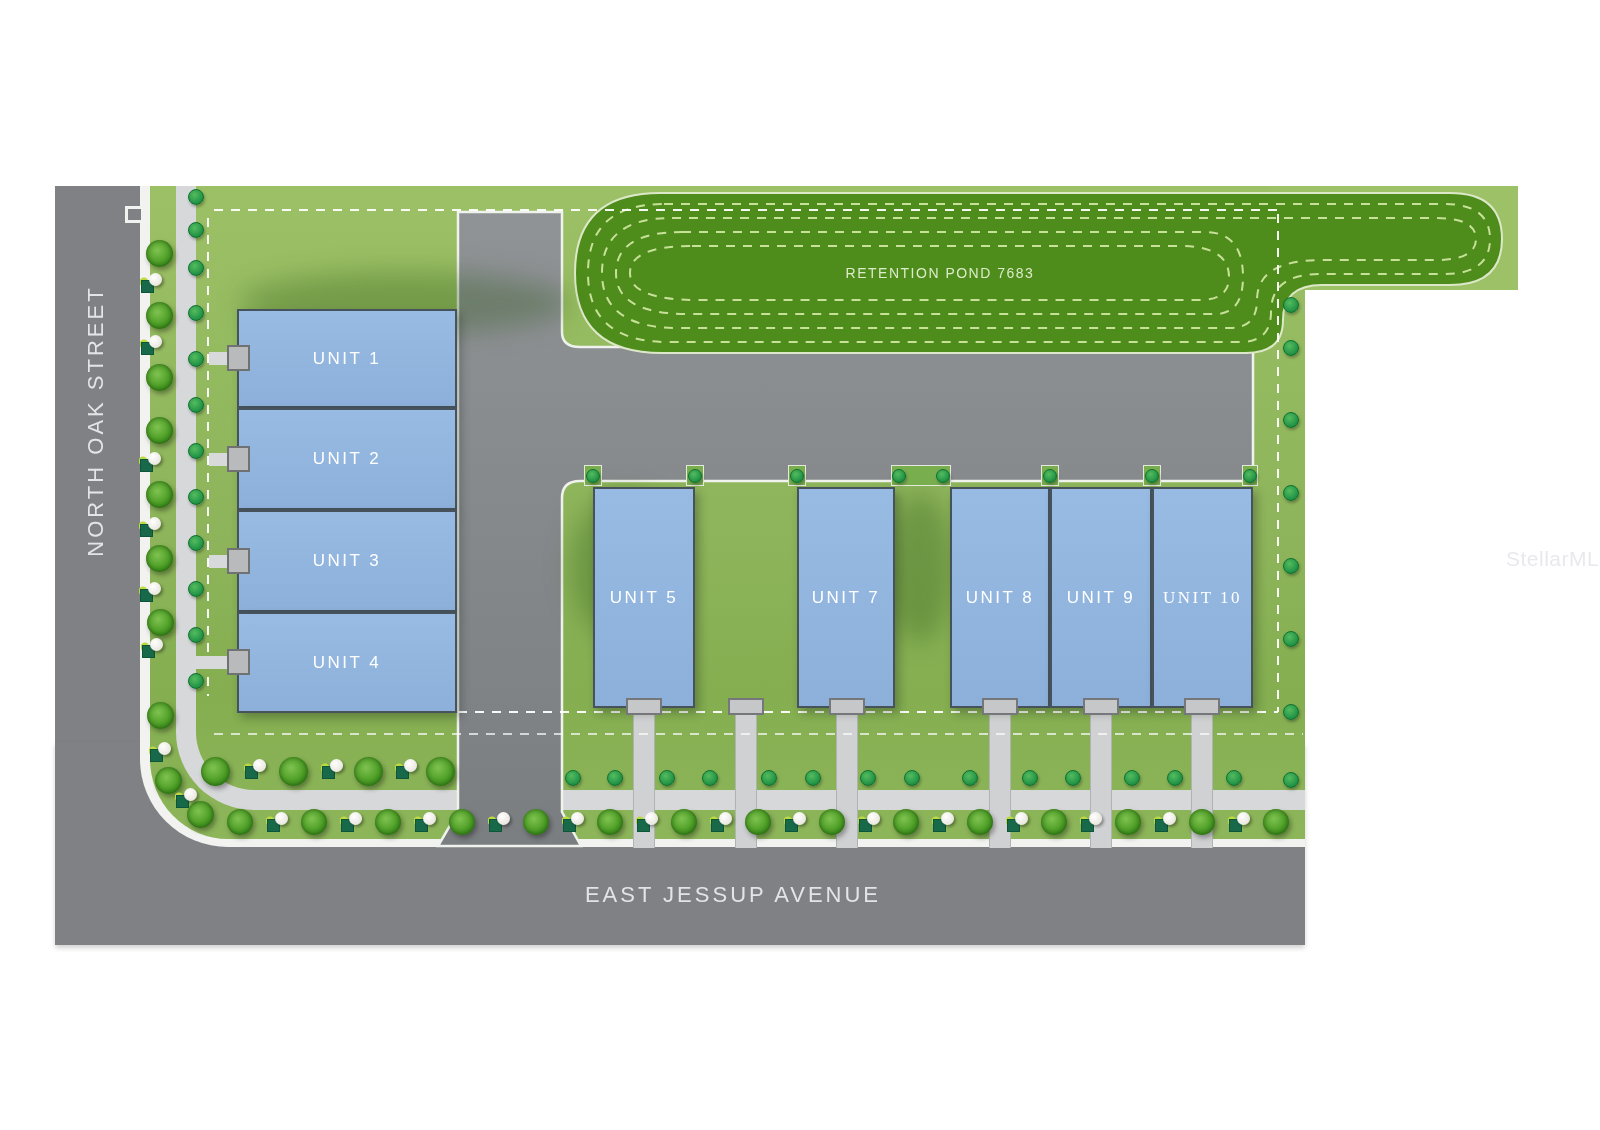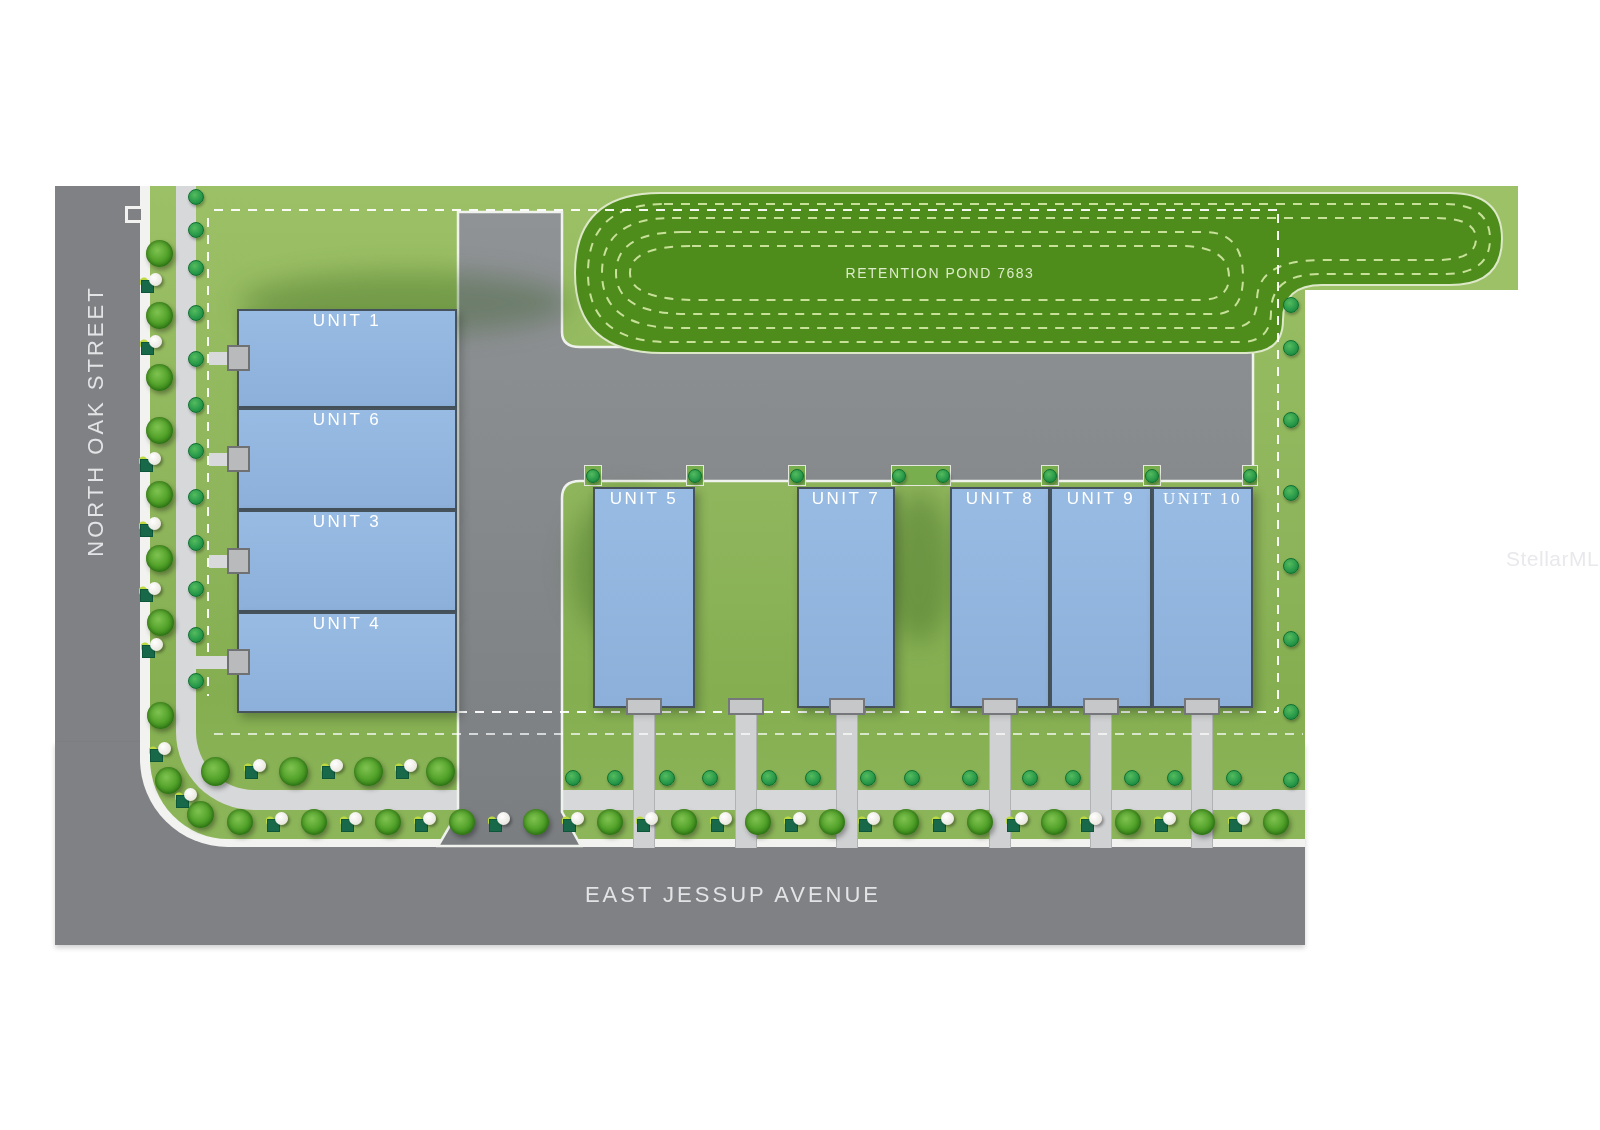--- a/index.html
+++ b/index.html
@@ -18,21 +18,21 @@
   #curb-marker{position:absolute;left:125px;top:206px;width:19px;height:17px;box-sizing:border-box;
     background:#7f8184;border:3px solid #f2f3f1;z-index:2;}
   svg.layer{position:absolute;left:0;top:0;z-index:3;}
   .blob{position:absolute;border-radius:50%;filter:blur(13px);background:rgba(38,82,18,.30);z-index:4;}
   
   .dash-h{position:absolute;height:2px;background:repeating-linear-gradient(90deg,rgba(255,255,255,.95) 0 9px,transparent 9px 17px);z-index:6;}
   .dash-v{position:absolute;width:2px;background:repeating-linear-gradient(180deg,rgba(255,255,255,.95) 0 9px,transparent 9px 17px);z-index:6;}
   .dash-soft{opacity:.72;}
   
   .unit{position:absolute;background:linear-gradient(180deg,#97bbe3,#8cb0d9);border:2px solid #46525c;
-    display:flex;align-items:flex-start;justify-content:center;box-sizing:border-box;
+    display:flex;align-items:center;justify-content:center;box-sizing:border-box;
     box-shadow:4px 5px 9px rgba(25,35,25,.32);z-index:7;}
   .unit span{color:#ffffff;font-size:17px;letter-spacing:2.5px;white-space:nowrap;}
   .drv{position:absolute;background:#d0d1d2;border-left:1px solid #b0b2b4;border-right:1px solid #b0b2b4;box-sizing:border-box;z-index:5;}
   .landing{position:absolute;background:#c6c7c9;border:2px solid #75777a;box-sizing:border-box;z-index:7;}
   .stub{position:absolute;background:#b9babc;border:2px solid #6f7173;box-sizing:border-box;z-index:7;}
   .walk{position:absolute;background:#d8d9da;z-index:7;}
   .psq{position:absolute;background:#79ae4f;border:1px solid #e4e8de;box-sizing:border-box;z-index:7;}
   
   #landscape{position:absolute;left:0;top:0;width:1600px;height:1130px;z-index:8;pointer-events:none;}
   .tree{position:absolute;border-radius:50%;
@@ -89,21 +89,21 @@
   <div class="dash-h" style="left:214px;top:209px;width:1064px;"></div>
   <div class="dash-v" style="left:207px;top:218px;height:478px;"></div>
   <div class="dash-v" style="left:1277px;top:214px;height:498px;"></div>
   <div class="dash-h" style="left:458px;top:711px;width:820px;"></div>
   <div class="dash-h dash-soft" style="left:214px;top:733px;width:1089px;"></div>
 
   <div class="unit" style="left:237px;top:309px;width:220px;height:99px;">
       <span>UNIT 1</span>
     </div>
   <div class="unit" style="left:237px;top:408px;width:220px;height:102px;">
-      <span>UNIT 6</span>
+      <span>UNIT 2</span>
     </div>
   <div class="unit" style="left:237px;top:510px;width:220px;height:102px;">
       <span>UNIT 3</span>
     </div>
   <div class="unit" style="left:237px;top:612px;width:220px;height:101px;">
       <span>UNIT 4</span>
     </div>
   <div class="unit" style="left:593px;top:487px;width:102px;height:221px;">
       <span>UNIT 5</span>
     </div>

